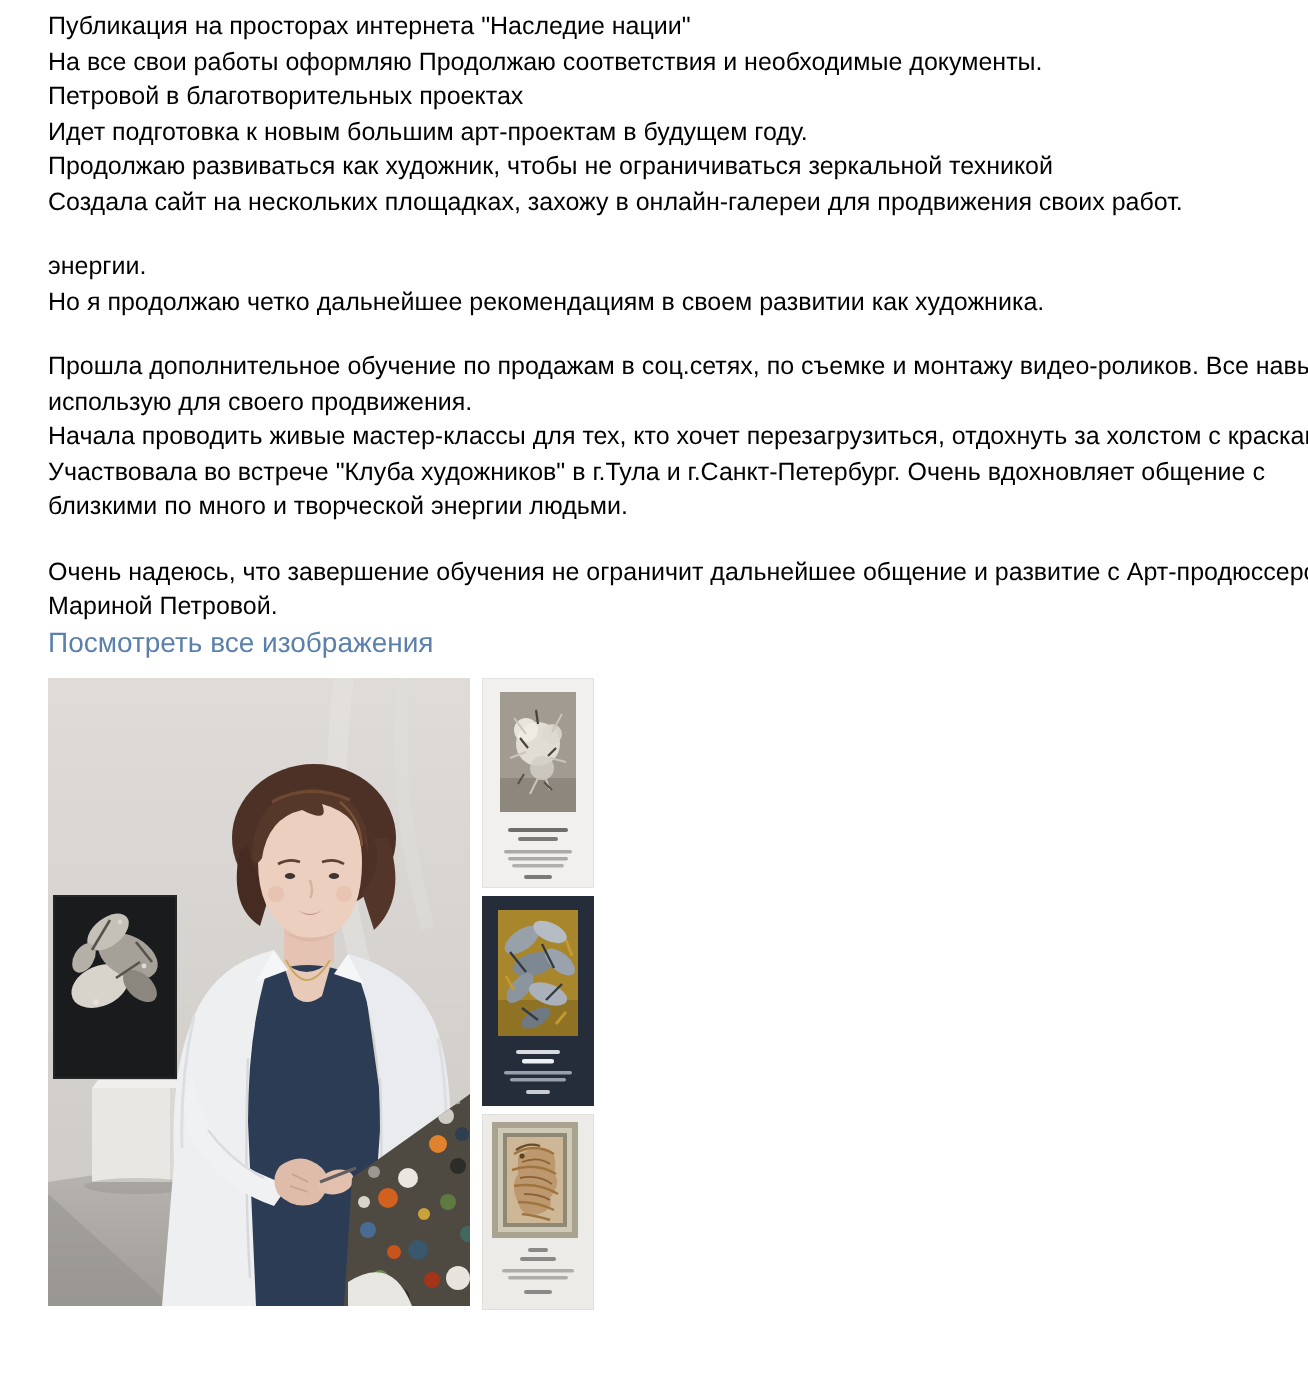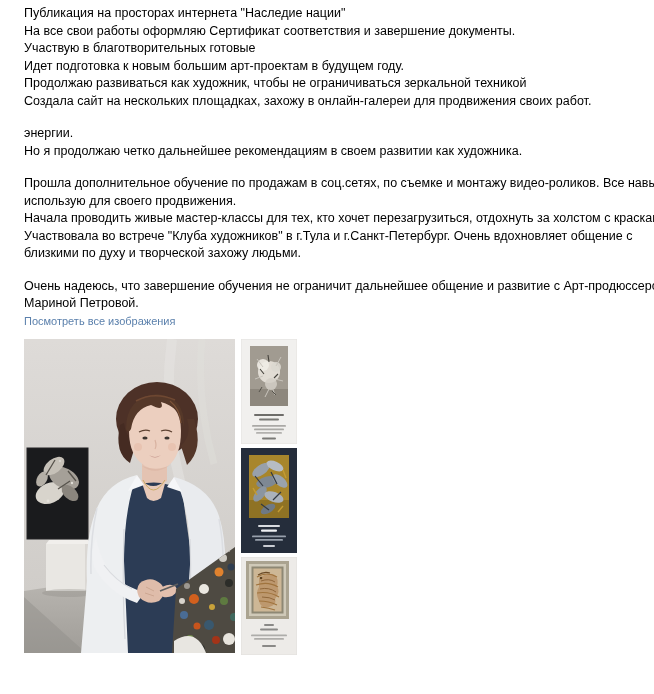--- a/index.html
+++ b/index.html
@@ -12,54 +12,54 @@
   .post-text{
     padding:5px 10px 0 24px;
     font-size:12.5px;line-height:17.5px;color:#000;
   }
   .paragraph{margin:0 0 15px 0;}
   .paragraph:last-child{margin-bottom:0;}
   .text-line{white-space:nowrap;height:17.5px;}
   .text-line:empty::after{content:"\00a0";}
   .view-all{
     display:block;margin:0 0 9px 24px;
-    font-size:11px;line-height:17.5px;
+    font-size:14px;line-height:17.5px;
     color:var(--link-color,#5b80ac);text-decoration:none;cursor:pointer;
   }
   .gallery{display:flex;margin-left:24px;gap:6px;align-items:flex-start;}
   .main-photo{width:211px;height:314px;cursor:pointer;position:relative;}
   .main-photo svg{display:block;}
   .thumb-col{display:flex;flex-direction:column;gap:4px;width:56px;}
   .thumb{width:56px;cursor:pointer;}
   .thumb svg{display:block;}
 </style>
 </head>
 <body>
 
 <div class="page">
 
   <div class="post-text" style="color: rgb(0, 0, 0);">
       <div class="paragraph">
         <div class="text-line">Публикация на просторах интернета "Наследие нации"</div>
-        <div class="text-line">На все свои работы оформляю Сертификат соответствия и завершение документы.</div>
-        <div class="text-line">Участвую в благотворительных готовые</div>
+        <div class="text-line">На все свои работы оформляю Продолжаю соответствия и необходимые документы.</div>
+        <div class="text-line">Петровой в благотворительных проектах</div>
         <div class="text-line">Идет подготовка к новым большим арт-проектам в будущем году.</div>
         <div class="text-line">Продолжаю развиваться как художник, чтобы не ограничиваться зеркальной техникой</div>
         <div class="text-line">Создала сайт на нескольких площадках, захожу в онлайн-галереи для продвижения своих работ.</div>
       </div>
       <div class="paragraph">
         <div class="text-line">энергии.</div>
         <div class="text-line">Но я продолжаю четко дальнейшее рекомендациям в своем развитии как художника.</div>
       </div>
       <div class="paragraph">
         <div class="text-line">Прошла дополнительное обучение по продажам в соц.сетях, по съемке и монтажу видео-роликов. Все навыки</div>
         <div class="text-line">использую для своего продвижения.</div>
         <div class="text-line">Начала проводить живые мастер-классы для тех, кто хочет перезагрузиться, отдохнуть за холстом с красками,</div>
         <div class="text-line">Участвовала во встрече "Клуба художников" в г.Тула и г.Санкт-Петербург. Очень вдохновляет общение с</div>
-        <div class="text-line">близкими по духу и творческой захожу людьми.</div>
+        <div class="text-line">близкими по много и творческой энергии людьми.</div>
       </div>
       <div class="paragraph">
         <div class="text-line">Очень надеюсь, что завершение обучения не ограничит дальнейшее общение и развитие с Арт-продюссером</div>
         <div class="text-line">Мариной Петровой.</div>
       </div>
     </div>
 
   <a class="view-all" href="#">Посмотреть все изображения</a>
 
   <div class="gallery">

